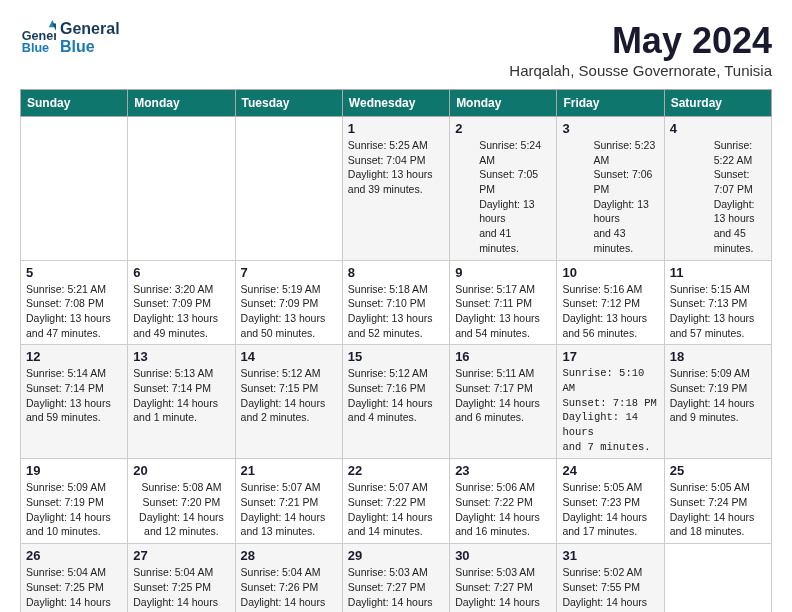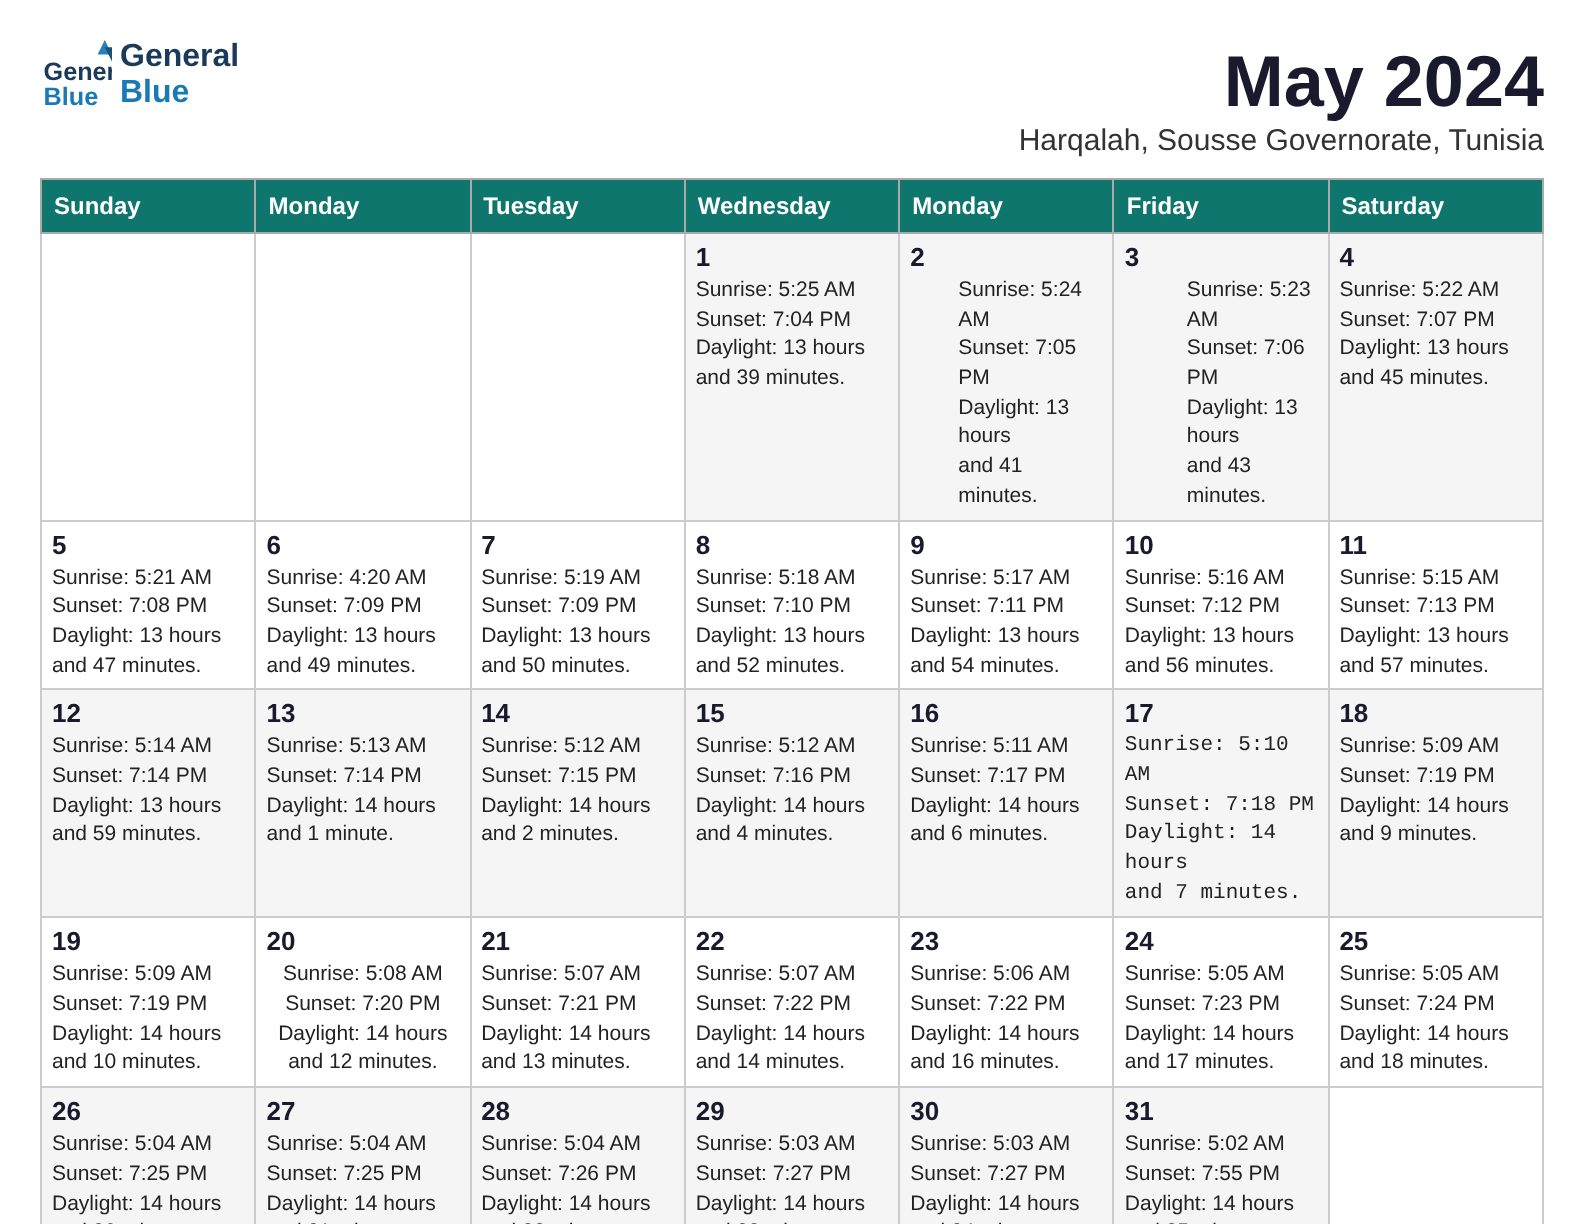--- a/index.html
+++ b/index.html
@@ -133,37 +133,37 @@
         </td>
         <td>
           <div class="day-num">3</div>
           <div class="day-info" style="white-space: pre-line; margin-left: 31px;">Sunrise: 5:23 AM
 Sunset: 7:06 PM
 Daylight: 13 hours
 and 43 minutes.</div>
         </td>
         <td>
           <div class="day-num">4</div>
-          <div class="day-info" style="white-space: pre-line;">Sunrise: 5:22 AM
+          <div class="day-info" style="white-space: pre-line; margin-left: 44px;">Sunrise: 5:22 AM
 Sunset: 7:07 PM
 Daylight: 13 hours
 and 45 minutes.</div>
         </td>
       </tr>
       <tr>
         <td>
           <div class="day-num">5</div>
           <div class="day-info" style="white-space: pre-line;">Sunrise: 5:21 AM
 Sunset: 7:08 PM
 Daylight: 13 hours
 and 47 minutes.</div>
         </td>
         <td>
           <div class="day-num">6</div>
-          <div class="day-info" style="white-space: pre-line;">Sunrise: 4:20 AM
+          <div class="day-info" style="white-space: pre-line;">Sunrise: 3:20 AM
 Sunset: 7:09 PM
 Daylight: 13 hours
 and 49 minutes.</div>
         </td>
         <td>
           <div class="day-num">7</div>
           <div class="day-info" style="white-space: pre-line;">Sunrise: 5:19 AM
 Sunset: 7:09 PM
 Daylight: 13 hours
 and 50 minutes.</div>

